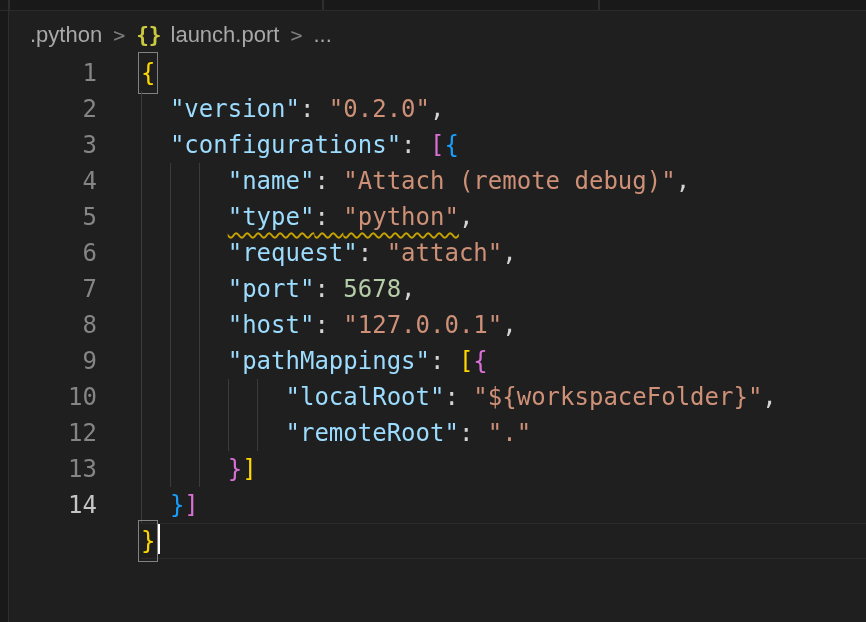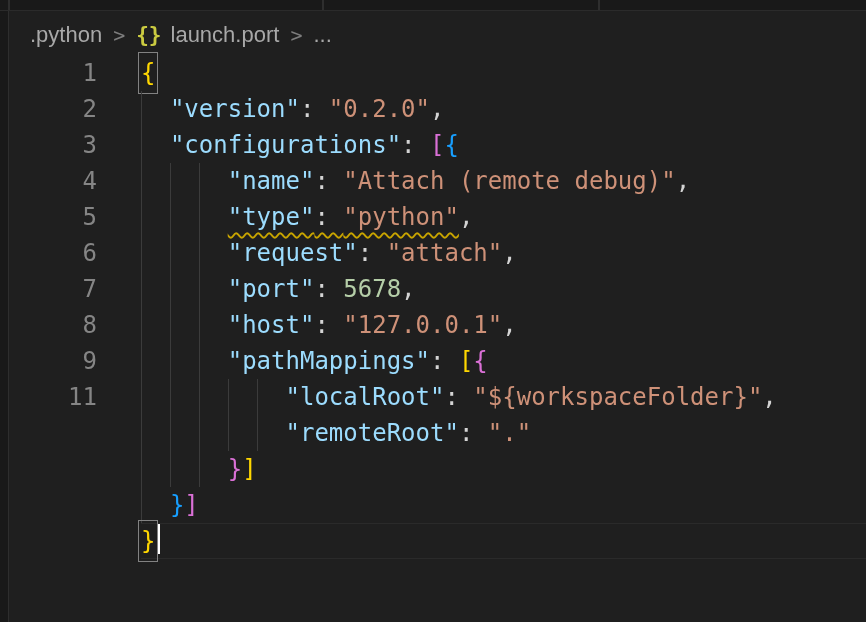--- a/index.html
+++ b/index.html
@@ -64,21 +64,24 @@
     <div class="gutter" id="gutter">
         <div class="ln">1</div>
         <div class="ln">2</div>
         <div class="ln">3</div>
         <div class="ln">4</div>
         <div class="ln">5</div>
         <div class="ln">6</div>
         <div class="ln">7</div>
         <div class="ln">8</div>
         <div class="ln">9</div>
-        <div class="ln">11</div>
+        <div class="ln">10</div>
+        <div class="ln">12</div>
+        <div class="ln">13</div>
+        <div class="ln active">14</div>
       </div>
     <div class="code" id="code">
         <div class="line"><span class="tok match" style="color: rgb(255, 215, 0);">{</span></div>
         <div class="line"><span class="guide" style="left: 0ch;"></span><span class="tok" style="color: rgb(212, 212, 212);">  </span><span class="tok" style="color: rgb(156, 220, 254);">"version"</span><span class="tok" style="color: rgb(212, 212, 212);">: </span><span class="tok" style="color: rgb(206, 145, 120);">"0.2.0"</span><span class="tok" style="color: rgb(212, 212, 212);">,</span></div>
         <div class="line"><span class="guide" style="left: 0ch;"></span><span class="tok" style="color: rgb(212, 212, 212);">  </span><span class="tok" style="color: rgb(156, 220, 254);">"configurations"</span><span class="tok" style="color: rgb(212, 212, 212);">: </span><span class="tok" style="color: rgb(218, 112, 214);">[</span><span class="tok" style="color: rgb(23, 159, 255);">{</span></div>
         <div class="line"><span class="guide" style="left: 0ch;"></span><span class="guide" style="left: 2ch;"></span><span class="guide" style="left: 4ch;"></span><span class="tok" style="color: rgb(212, 212, 212);">      </span><span class="tok" style="color: rgb(156, 220, 254);">"name"</span><span class="tok" style="color: rgb(212, 212, 212);">: </span><span class="tok" style="color: rgb(206, 145, 120);">"Attach (remote debug)"</span><span class="tok" style="color: rgb(212, 212, 212);">,</span></div>
         <div class="line"><span class="guide" style="left: 0ch;"></span><span class="guide" style="left: 2ch;"></span><span class="guide" style="left: 4ch;"></span><span class="tok" style="color: rgb(212, 212, 212);">      </span><span class="tok sq" style="color: rgb(156, 220, 254);">"type"</span><span class="tok sq" style="color: rgb(212, 212, 212);">: </span><span class="tok sq" style="color: rgb(206, 145, 120);">"python"</span><span class="tok" style="color: rgb(212, 212, 212);">,</span></div>
         <div class="line"><span class="guide" style="left: 0ch;"></span><span class="guide" style="left: 2ch;"></span><span class="guide" style="left: 4ch;"></span><span class="tok" style="color: rgb(212, 212, 212);">      </span><span class="tok" style="color: rgb(156, 220, 254);">"request"</span><span class="tok" style="color: rgb(212, 212, 212);">: </span><span class="tok" style="color: rgb(206, 145, 120);">"attach"</span><span class="tok" style="color: rgb(212, 212, 212);">,</span></div>
         <div class="line"><span class="guide" style="left: 0ch;"></span><span class="guide" style="left: 2ch;"></span><span class="guide" style="left: 4ch;"></span><span class="tok" style="color: rgb(212, 212, 212);">      </span><span class="tok" style="color: rgb(156, 220, 254);">"port"</span><span class="tok" style="color: rgb(212, 212, 212);">: </span><span class="tok" style="color: rgb(181, 206, 168);">5678</span><span class="tok" style="color: rgb(212, 212, 212);">,</span></div>
         <div class="line"><span class="guide" style="left: 0ch;"></span><span class="guide" style="left: 2ch;"></span><span class="guide" style="left: 4ch;"></span><span class="tok" style="color: rgb(212, 212, 212);">      </span><span class="tok" style="color: rgb(156, 220, 254);">"host"</span><span class="tok" style="color: rgb(212, 212, 212);">: </span><span class="tok" style="color: rgb(206, 145, 120);">"127.0.0.1"</span><span class="tok" style="color: rgb(212, 212, 212);">,</span></div>

